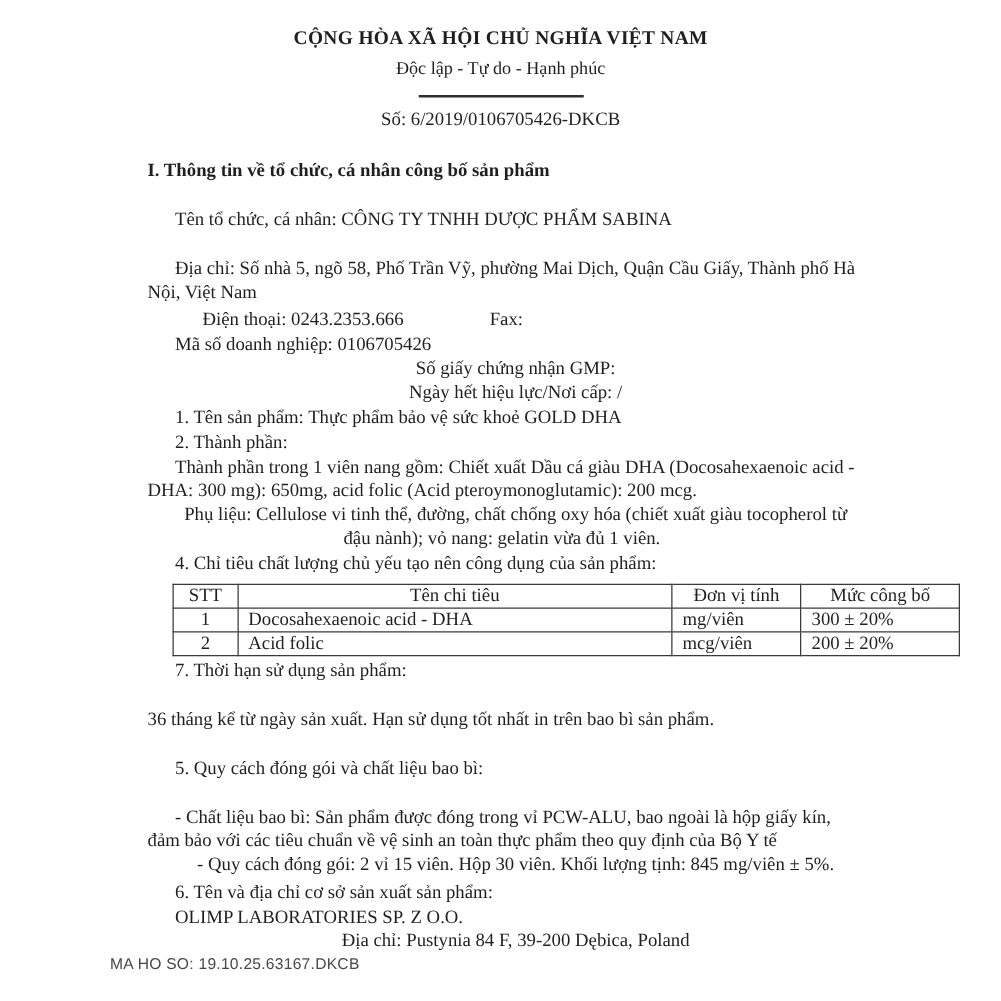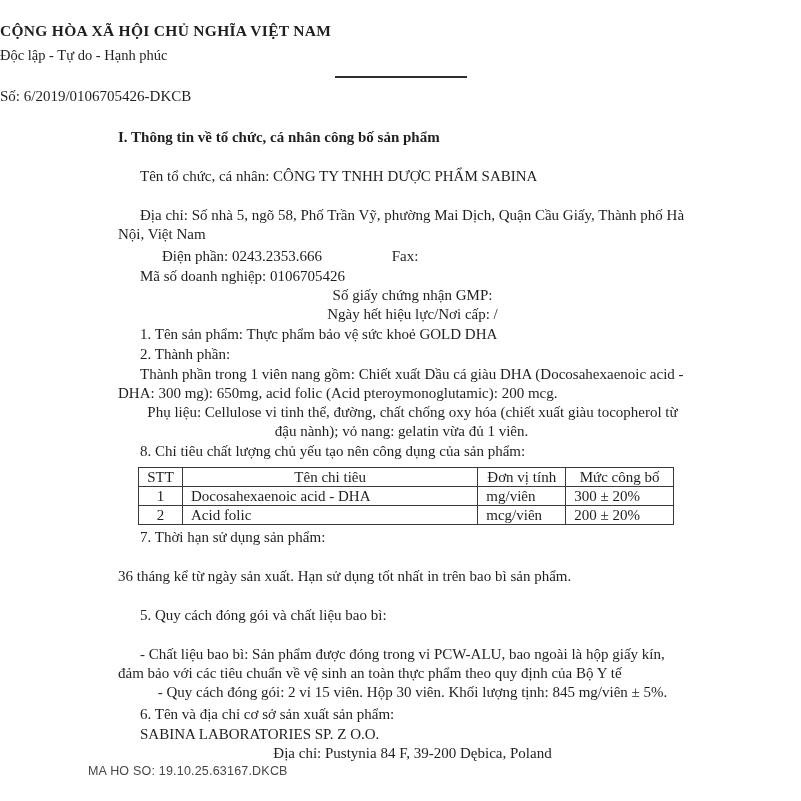--- a/index.html
+++ b/index.html
@@ -5,21 +5,21 @@
   * { margin:0; padding:0; box-sizing:border-box; }
   html,body { width:801px; height:801px; background:#ffffff; overflow:hidden; }
   body {
     font-family:"Liberation Serif","DejaVu Serif",serif;
     color:#1f1f1f;
     position:relative;
   }
   .page { position:absolute; inset:0; background:#fff; }
 
   
-  .doc-header { padding-top:22px; }
+  .doc-header { text-align:center; padding-top:22px; }
   .national-title { font-size:15.5px; font-weight:bold; letter-spacing:.3px; line-height:18px; }
   .motto { font-size:14.5px; margin-top:6px; line-height:18px; }
   .separator { width:132px; border-top:2px solid #2e2e2e; margin:12px auto 0 auto; }
   .doc-title { font-size:21px; font-weight:bold; margin-top:22px; line-height:24px; letter-spacing:.3px; }
   .doc-number { font-size:15px; margin-top:9px; line-height:18px; }
 
   
   .content { padding:0 116px 0 118px; font-size:15px; line-height:19px; }
   .content p { margin-top:20px; }
   .heading { font-weight:bold; line-height:20px;font-family:Liberation Serif, serif; }
@@ -29,21 +29,21 @@
   .mt0 { margin-top:0 !important;text-align:center; }
   .mt1 { margin-top:1px !important; }
   .mt3 { margin-top:3px !important; }
 
   .phone-line .phone { display:inline-block; width:248px; }
 
   
   table.quality {
     border-collapse:collapse;
     margin:6px 0 0 20px;
-    width:536px;
+    width:630px;
     font-size:15px;
     color:#1f1f1f;
   }
   table.quality td, table.quality th {
     border:1px solid #3a3a3a;
     font-weight:normal;
     height:19px;
     padding:0 5px;
     line-height:18px;
   }
@@ -78,32 +78,32 @@
     <div class="separator"></div>
     <div class="doc-number">Số: 6/2019/0106705426-DKCB</div>
   </div>
 
   <div class="content">
 
     <div class="heading h1-sec">I. Thông tin về tổ chức, cá nhân công bố sản phẩm</div>
     <p class="indent">Tên tổ chức, cá nhân: CÔNG TY TNHH DƯỢC PHẨM SABINA</p>
     <p class="indent">Địa chỉ: Số nhà 5, ngõ 58, Phố Trần Vỹ, phường Mai Dịch, Quận Cầu Giấy, Thành phố Hà Nội, Việt Nam</p>
     <p class="indent phone-line mt3">
-      <span class="phone">Điện phần: 0243.2353.666</span>
+      <span class="phone">Điện thoại: 0243.2353.666</span>
       <span>Fax:</span>
     </p>
     <p class="indent mt1">Mã số doanh nghiệp: 0106705426</p>
     <p class="indent mt0">Số giấy chứng nhận GMP:</p>
     <p class="indent mt0">Ngày hết hiệu lực/Nơi cấp: /</p>
 
     <p class="indent mt1">1. Tên sản phẩm: Thực phẩm bảo vệ sức khoẻ GOLD DHA</p>
     <p class="indent mt1">2. Thành phần:</p>
     <p class="indent mt1">Thành phần trong 1 viên nang gồm: Chiết xuất Dầu cá giàu DHA (Docosahexaenoic acid - DHA: 300 mg): 650mg, acid folic (Acid pteroymonoglutamic): 200 mcg.</p>
     <p class="indent mt0">Phụ liệu: Cellulose vi tinh thể, đường, chất chống oxy hóa (chiết xuất giàu tocopherol từ đậu nành); vỏ nang: gelatin vừa đủ 1 viên.</p>
-    <p class="indent mt1">8. Chỉ tiêu chất lượng chủ yếu tạo nên công dụng của sản phẩm:</p>
+    <p class="indent mt1">4. Chỉ tiêu chất lượng chủ yếu tạo nên công dụng của sản phẩm:</p>
 
     <table class="quality">
       <tbody>
           <tr>
         <th class="col-stt">STT</th>
         <th class="col-name">Tên chi tiêu</th>
         <th class="col-unit">Đơn vị tính</th>
         <th class="col-decl">Mức công bố</th>
       </tr>
       <tr>
@@ -120,20 +120,20 @@
       </tr>
     </tbody>
       </table>
 
     <p class="indent mt3">7. Thời hạn sử dụng sản phẩm:</p>
     <p>36 tháng kể từ ngày sản xuất. Hạn sử dụng tốt nhất in trên bao bì sản phẩm.</p>
     <p class="indent">5. Quy cách đóng gói và chất liệu bao bì:</p>
     <p class="indent">- Chất liệu bao bì: Sản phẩm được đóng trong vỉ PCW-ALU, bao ngoài là hộp giấy kín, đảm bảo với các tiêu chuẩn về vệ sinh an toàn thực phẩm theo quy định của Bộ Y tế</p>
     <p class="indent mt0">- Quy cách đóng gói: 2 vỉ 15 viên. Hộp 30 viên. Khối lượng tịnh: 845 mg/viên ± 5%.</p>
     <p class="indent mt3">6. Tên và địa chỉ cơ sở sản xuất sản phẩm:</p>
-    <p class="indent mt1">SABINA LABORATORIES SP. Z O.O.</p>
+    <p class="indent mt1">OLIMP LABORATORIES SP. Z O.O.</p>
     <p class="indent mt0">Địa chỉ: Pustynia 84 F, 39-200 Dębica, Poland</p>
 
   </div>
 
   <div class="footer-code">MA HO SO: 19.10.25.63167.DKCB</div>
 
 </div>
 
 </body></html>

